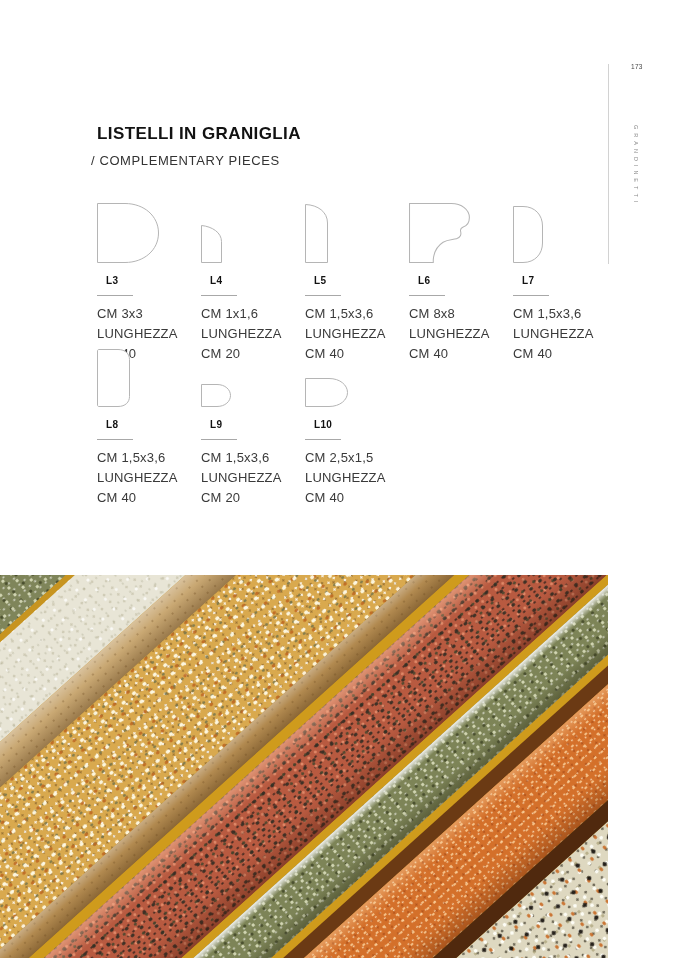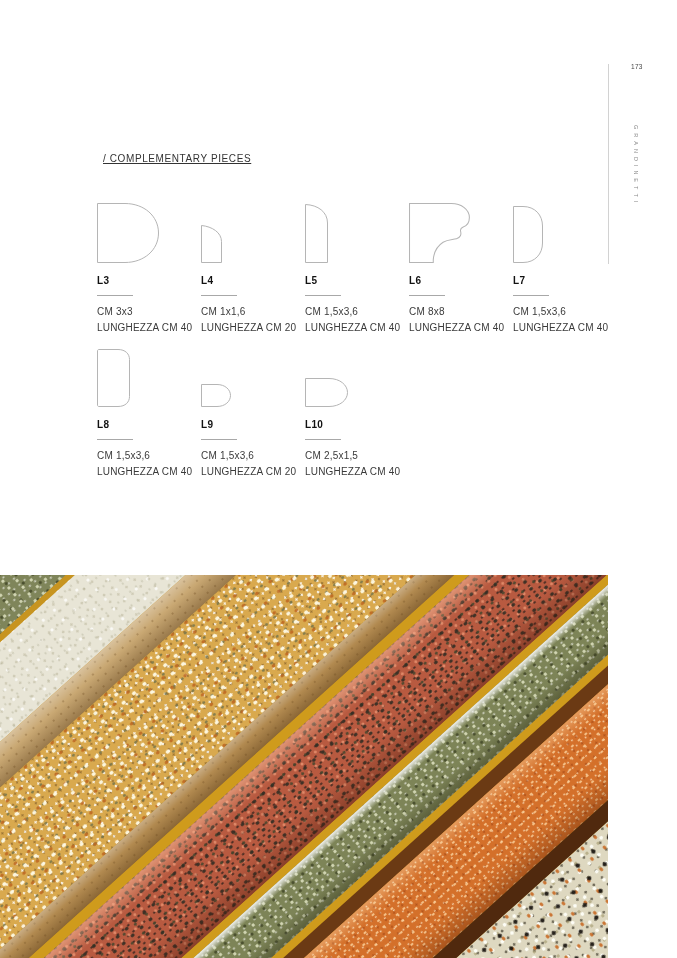--- a/index.html
+++ b/index.html
@@ -3,40 +3,40 @@
 <meta charset="utf-8">
 <style>
   * { margin:0; padding:0; box-sizing:border-box; }
   html,body { width:677px; height:958px; background:#ffffff;
     font-family:"Liberation Sans", sans-serif; color:#111; overflow:hidden; }
   .page { position:relative; width:677px; height:958px; background:#fff; overflow:hidden; }
 
   
   .title { position:absolute; left:97px; top:124px; font-size:17px; font-weight:bold;
     letter-spacing:.4px; color:#121212; }
-  .subtitle { position:absolute; left:103px; top:153px; font-size:10px;
-    letter-spacing:.6px; color:#333;text-decoration:underline; }
+  .subtitle { position:absolute; left:91px; top:153px; font-size:13px;
+    letter-spacing:.6px; color:#333; }
 
   
   .page-number { position:absolute; left:631px; top:63px; font-size:6.5px; color:#444; letter-spacing:.3px; }
   .v-rule { position:absolute; left:608px; top:64px; width:1px; height:200px; background:#d2d2d2; }
   .brand-vertical { position:absolute; left:633px; top:125px; font-size:5.5px; color:#8a8a8a;
     writing-mode:vertical-rl; letter-spacing:4px; }
 
   
   .grid { position:absolute; left:97px; display:grid; }
   .grid.row1 { top:195px; grid-template-columns:repeat(5,104px); }
   .grid.row2 { top:339px; grid-template-columns:repeat(3,104px); }
   .cell { }
   .shape-box { height:68px; display:flex; align-items:flex-end; }
   .shape-box svg { display:block; }
   .shape-box path { fill:#ffffff; stroke:#b5b5b5; stroke-width:1; }
-  .code { margin-top:12px; font-size:10px; font-weight:bold; letter-spacing:.3px; color:#121212; }
+  .code { margin-top:12px; font-size:10px; font-weight:bold; letter-spacing:.3px; color:#121212;margin-left:9px; }
   .label-rule { width:36px; border-top:1px solid #a8a8a8; margin:9px 0 8px; }
-  .dims { font-size:10px; line-height:1.55; letter-spacing:.2px; color:#3a3a3a; }
+  .dims { font-size:13px; line-height:1.55; letter-spacing:.2px; color:#3a3a3a; }
 
   
   .photo { position:absolute; left:0; top:575px; width:608px; height:383px;
     overflow:hidden; background:#c79420; }
   .rotor { position:absolute; left:50%; top:50%; width:1600px; height:1100px;
     transform:translate(-50%,-50%) rotate(-42deg); }
   .stripe { width:100%; }
 
   .t-cream { background-image:
     radial-gradient(circle, rgba(175,170,140,.45) 1px, transparent 1.5px),
@@ -102,20 +102,21 @@
 </style>
 </head>
 <body>
 
 <div class="page">
 
   <div class="page-number">173</div>
   <div class="v-rule"></div>
   <div class="brand-vertical">GRANDINETTI</div>
 
+  <h1 class="title">LISTELLI IN GRANIGLIA</h1>
   <div class="subtitle">/ COMPLEMENTARY PIECES</div>
 
   <div class="grid row1">
 
     <div class="cell">
       <div class="shape-box">
         <svg width="62" height="60" viewBox="0 0 62 60">
           <path d="M0.5,0.5 H28 C47,0.5 61.5,13 61.5,30 C61.5,47 47,59.5 28,59.5 H0.5 Z"></path>
         </svg>
       </div>

